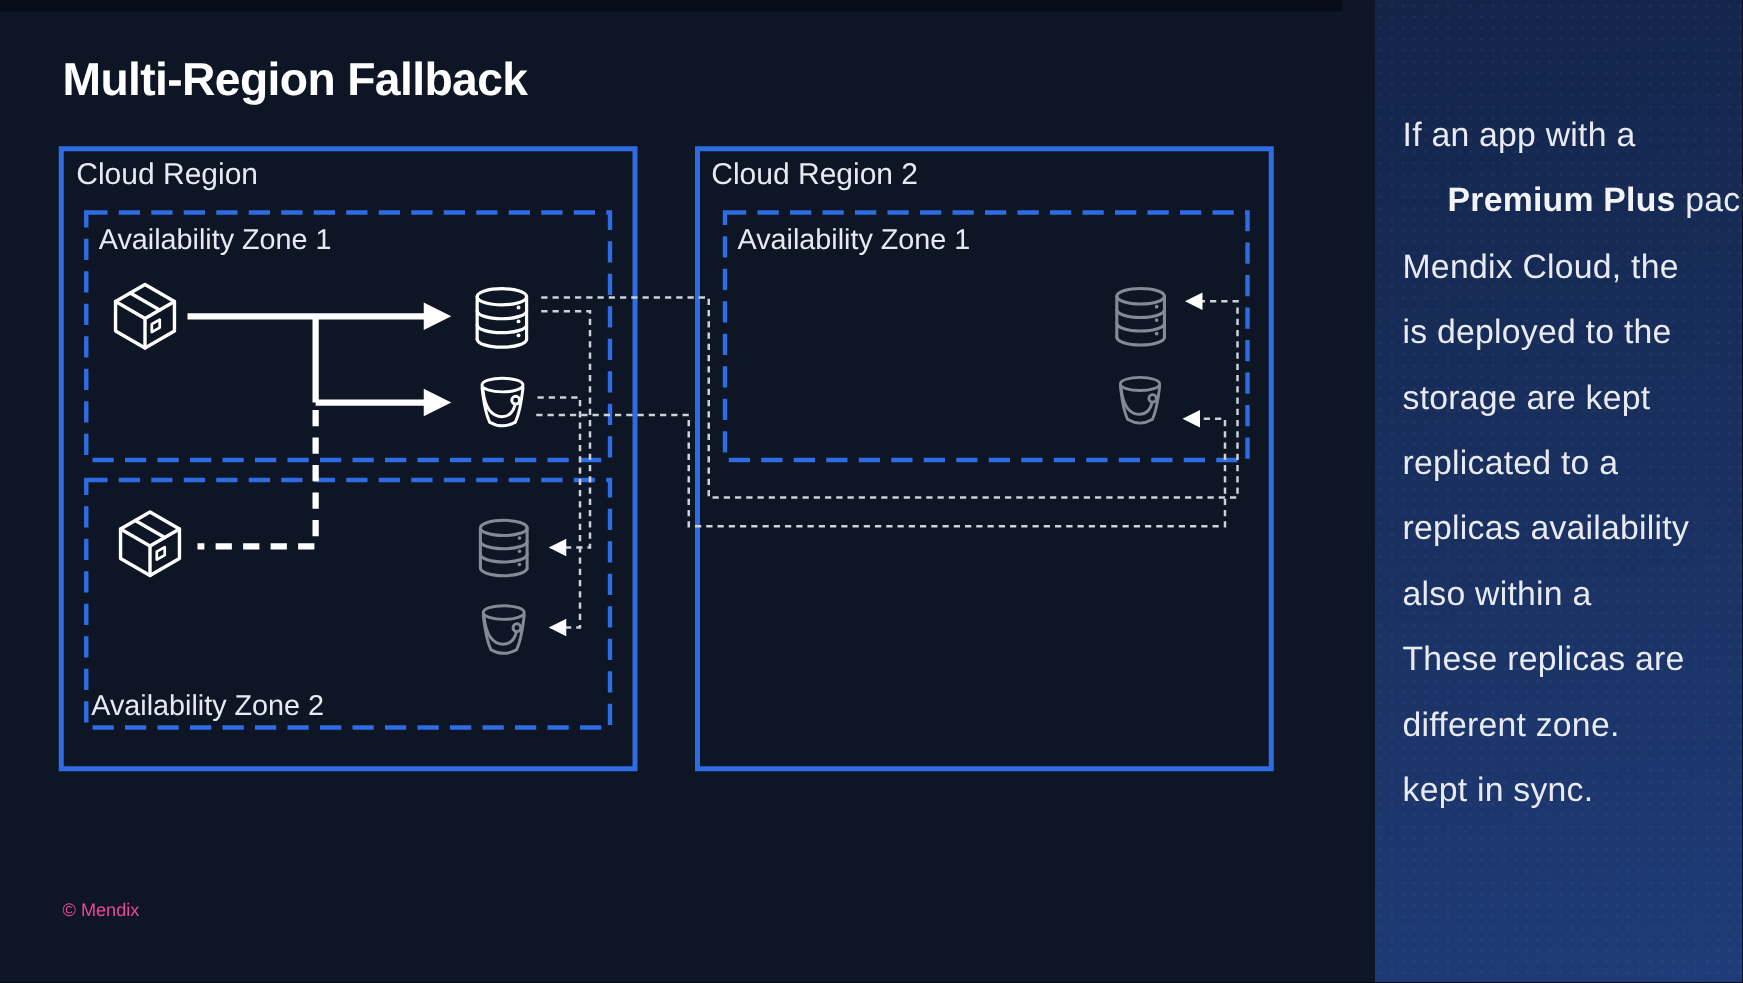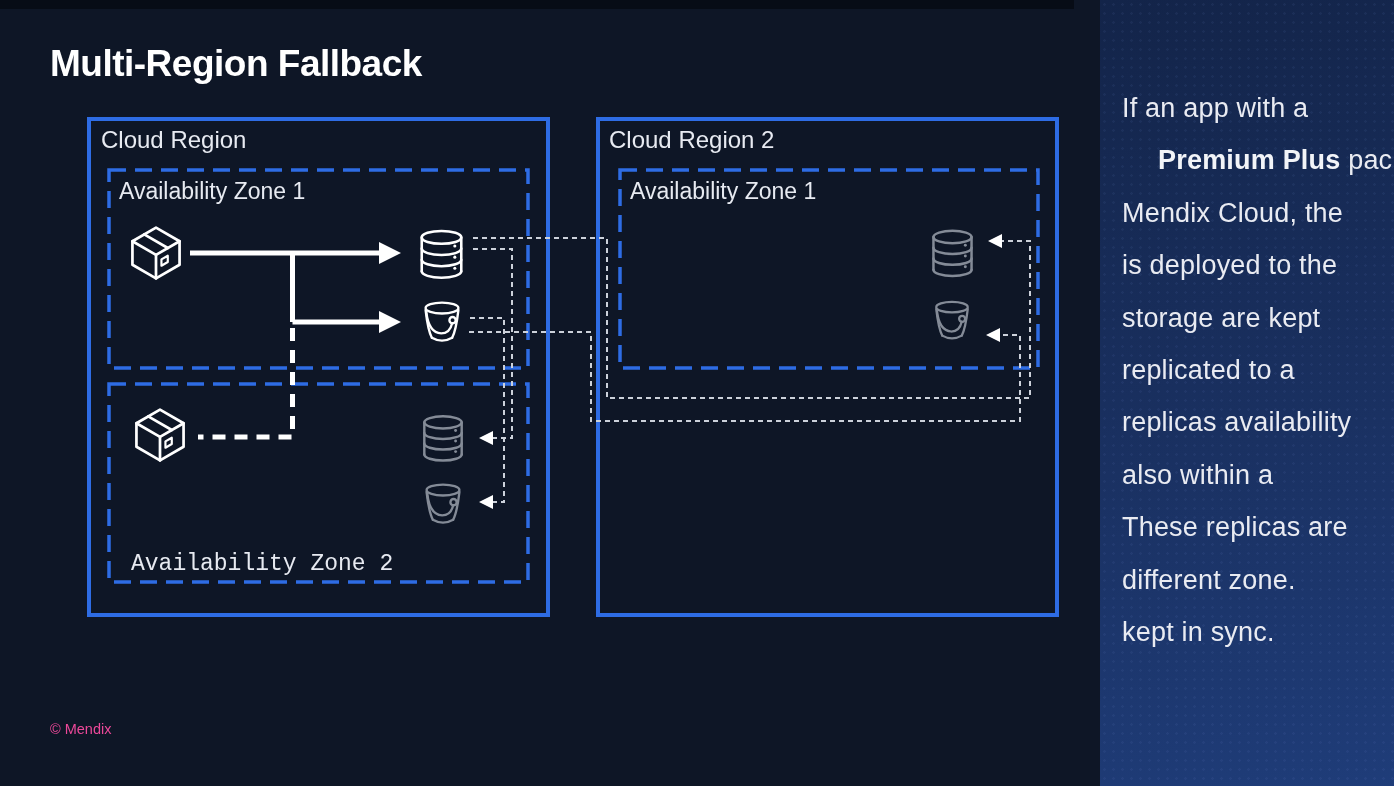--- a/index.html
+++ b/index.html
@@ -6,21 +6,21 @@
   .stage{
     position:relative;width:1394px;height:786px;overflow:hidden;
     background:#0e1626;
     font-family:"Liberation Sans","DejaVu Sans",sans-serif;
   }
   .top-strip{position:absolute;left:0;top:0;width:1074px;height:9px;background:#070c16;}
   .page-title{
     position:absolute;left:50px;top:44px;margin:0;
     font-size:37px;font-weight:700;color:#ffffff;letter-spacing:-0.5px;line-height:1.1;
   }
-  .diagram{position:absolute;left:0;top:0;width:1074px;height:782px;margin-left:40px;}
+  .diagram{position:absolute;left:0;top:0;width:1074px;height:782px;}
   .diagram svg{position:absolute;left:0;top:0;}
   .region-box{fill:none;stroke:#2e6ce4;stroke-width:4;}
   .zone-box{fill:none;stroke:#2e6ce4;stroke-width:3.5;stroke-dasharray:17 9;}
   .solid-line{stroke:#ffffff;stroke-width:5;fill:none;}
   .solid-head{fill:#ffffff;stroke:none;}
   .dashed-white{stroke:#ffffff;stroke-width:5;fill:none;stroke-dasharray:13 9;}
   .dotted{stroke:#ccd1da;stroke-width:2;fill:none;stroke-dasharray:5 4;}
   .dotted-head{fill:#ffffff;stroke:none;}
   .ic{stroke-linecap:round;stroke-linejoin:round;}
   .ic-white{color:#ffffff;}
@@ -118,21 +118,21 @@
       <use href="#sym-bucket" x="377" y="295" width="50" height="55" class="ic ic-white"></use>
       <use href="#sym-package" x="91" y="403" width="58" height="64" class="ic ic-white"></use>
       <use href="#sym-db" x="377" y="412" width="52" height="54" class="ic ic-gray"></use>
       <use href="#sym-bucket" x="378" y="478" width="50" height="53" class="ic ic-gray"></use>
       <use href="#sym-db" x="886" y="227" width="53" height="54" class="ic ic-gray"></use>
       <use href="#sym-bucket" x="888" y="295" width="48" height="52" class="ic ic-gray"></use>
     </svg>
 
     <div class="lbl region-lbl" style="left:61px;top:126px;">Cloud Region</div>
     <div class="lbl zone-lbl" style="left:79px;top:178px;">Availability Zone 1</div>
-    <div class="lbl zone-lbl" style="left:91px;top:551px;font-family:Liberation Mono, monospace;">Availability Zone 2</div>
+    <div class="lbl zone-lbl" style="left:73px;top:551px;">Availability Zone 2</div>
     <div class="lbl region-lbl" style="left:569px;top:126px;">Cloud Region 2</div>
     <div class="lbl zone-lbl" style="left:590px;top:178px;">Availability Zone 1</div>
   </div>
 
   <aside class="sidebar">
     <div class="sb-line">If an app with a</div>
     <div class="sb-line"><b>Premium Plus</b><span> pack</span></div>
     <div class="sb-line">Mendix Cloud, the</div>
     <div class="sb-line">is deployed to the</div>
     <div class="sb-line">storage are kept</div>

